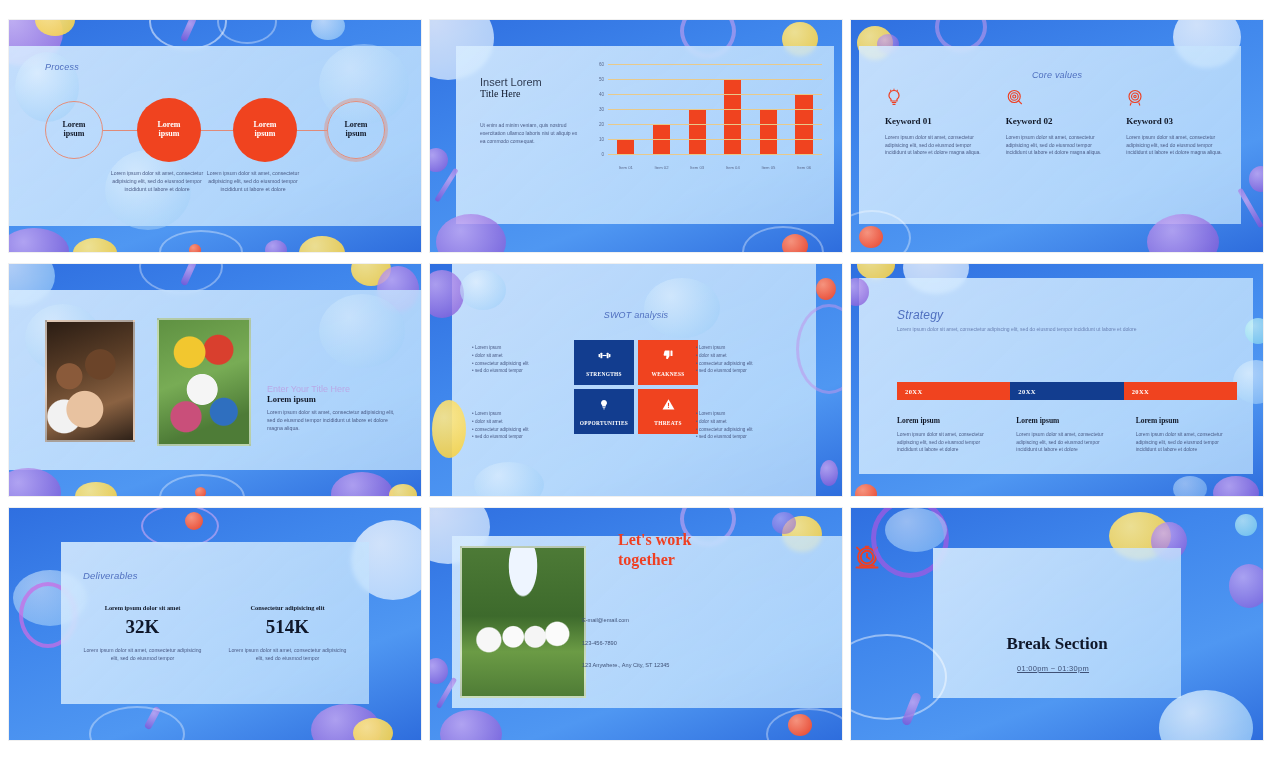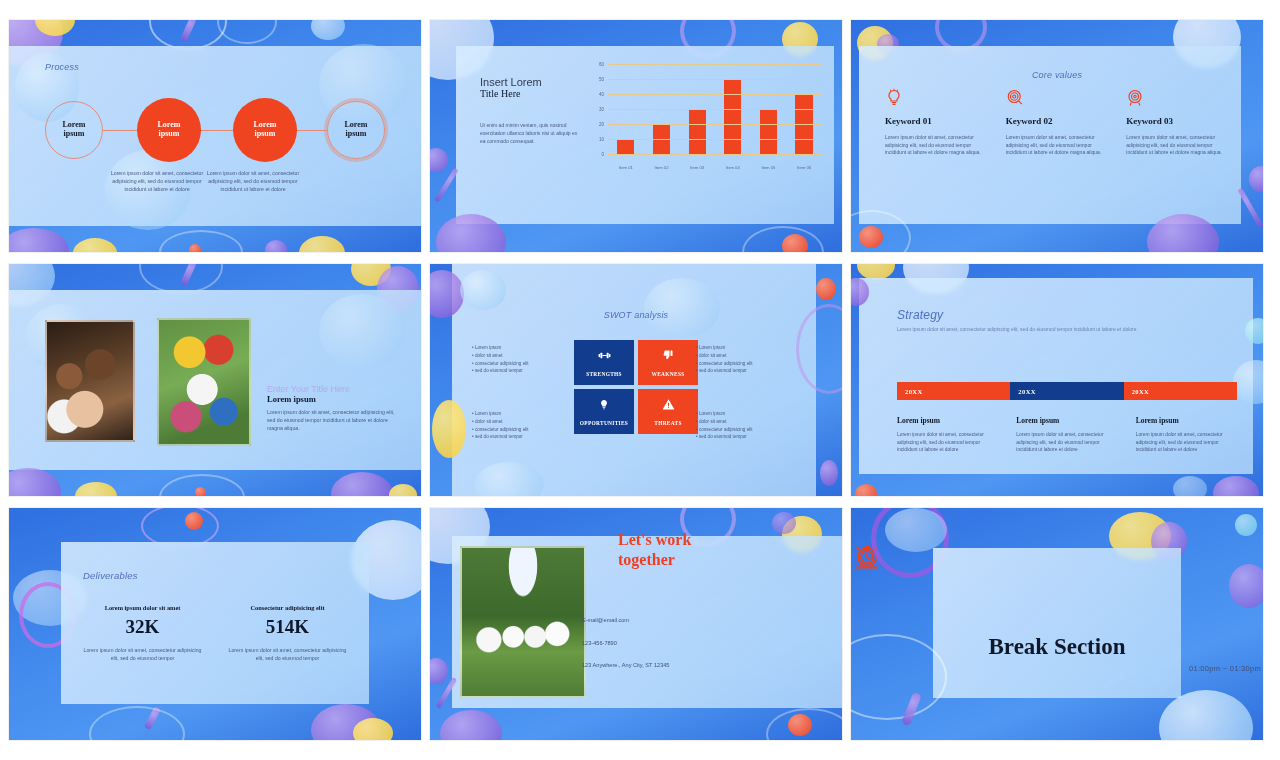--- a/index.html
+++ b/index.html
@@ -125,21 +125,21 @@
   .s8-panel { left: 22px; right: 0px; top: 28px; bottom: 32px; }
   .s8-ph { position:absolute; left:8px; top:10px; width:126px; height:152px; border:2px solid rgba(255,255,255,.6); background: linear-gradient(170deg,#7fae52,#4e7a39 45%,#8fb96a 75%,#3f6530); overflow:hidden; }
   .s8-txt { position:absolute; left:152px; top:22px; right:20px;margin-left:36px; }
   .s8-h { color:#ef3f22; font-family:"Liberation Serif", serif; font-weight:700; font-size:16px; line-height:1.22; }
   .s8-contact { position:absolute; left:152px; top:110px; font-size:5.6px; color:#3f5176; line-height:1; }
   .s8-contact div { margin-bottom: 17px; }
 
   
   .s9-panel { left:82px; right:82px; top:40px; bottom:42px; text-align:center; }
   .s9-icon { margin: 32px auto 8px; color:#ef3f22; }
-  .s9-h { font-family:"Liberation Serif", serif; font-weight:700; font-size:23px; color:#0f172a; }
+  .s9-h { font-family:"Liberation Serif", serif; font-weight:700; font-size:17px; color:#0f172a; }
   .s9-t { font-size:7.5px; color:#3f5176; margin-top:6px; letter-spacing:.3px; }
 
   .s-title-xl { position: absolute; font-size: 9px; }
 </style>
 </head>
 <body>
 
 <div class="deck">
 
   <div class="slide">
@@ -547,20 +547,20 @@
         <circle cx="16" cy="17" r="9"></circle>
         <circle cx="16" cy="17" r="6.2"></circle>
         <path d="M16 13.6V17l2.6 1.8"></path>
         <path d="M14.6 6.6h2.8M16 6.6v1.8"></path>
         <path d="M8.5 10 6 7.6M23.5 10 26 7.6"></path>
         <path d="M5.5 27.5h21"></path>
         <path d="M9 25.6h14"></path>
       </svg>
     </div>
     <div class="s9-h" style="position:absolute;left:0;right:0;top:126px;text-align:center;">Break Section</div>
-    <div class="s9-t" style="position:absolute;left:0;right:2px;top:150px;text-align:right;">01:00pm ~ 01:30pm</div>
+    <div class="s9-t" style="position:absolute;left:0;right:8px;top:150px;text-align:center;text-decoration:underline;">01:00pm ~ 01:30pm</div>
 
     <div class="ring" style="left:-24px;bottom:20px;width:120px;height:86px;border-color:rgba(255,255,255,.45);border-width:2px;"></div>
     <div class="stick b-violet" style="left:56px;bottom:14px;width:9px;height:34px;transform:rotate(22deg);"></div>
     <div class="blob b-lblue" style="right:10px;bottom:-26px;width:94px;height:76px;opacity:.8;"></div>
   </div>
 
 </div>
 
 </body></html>

